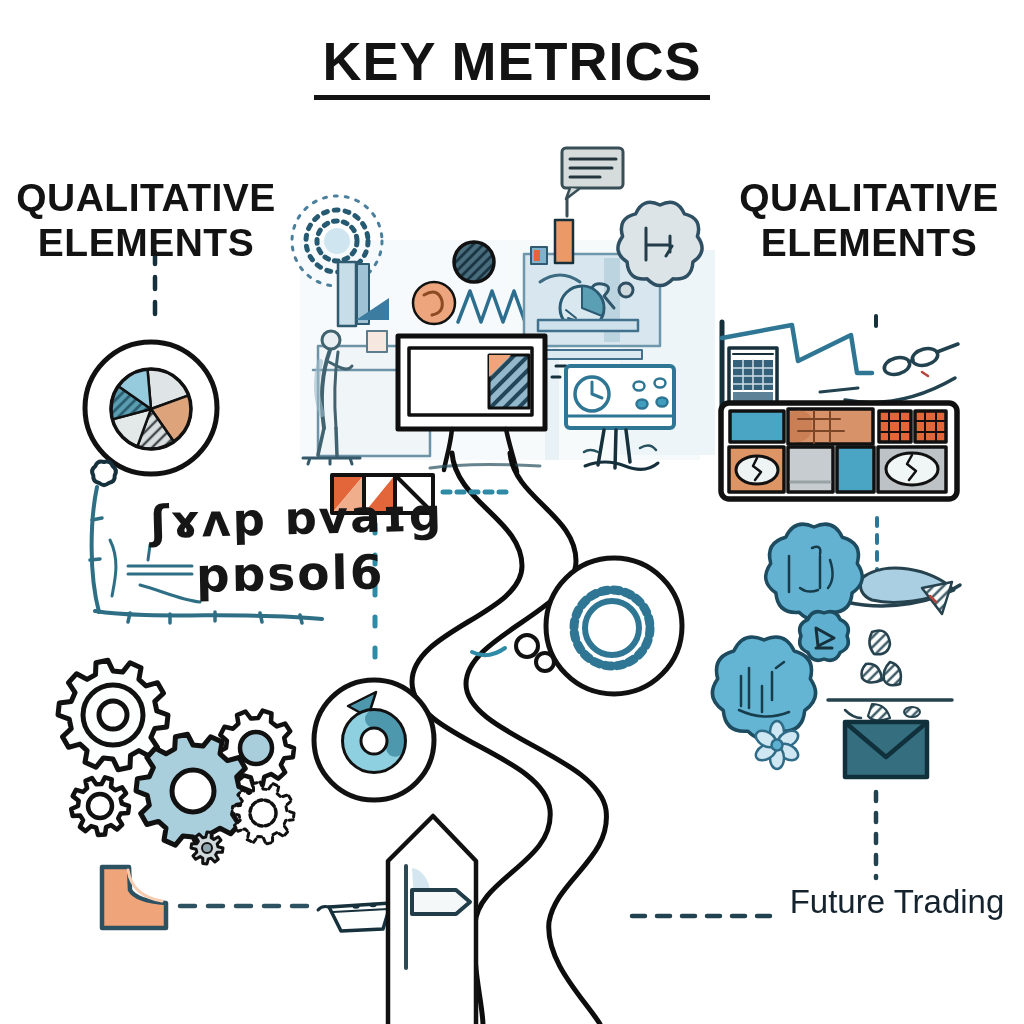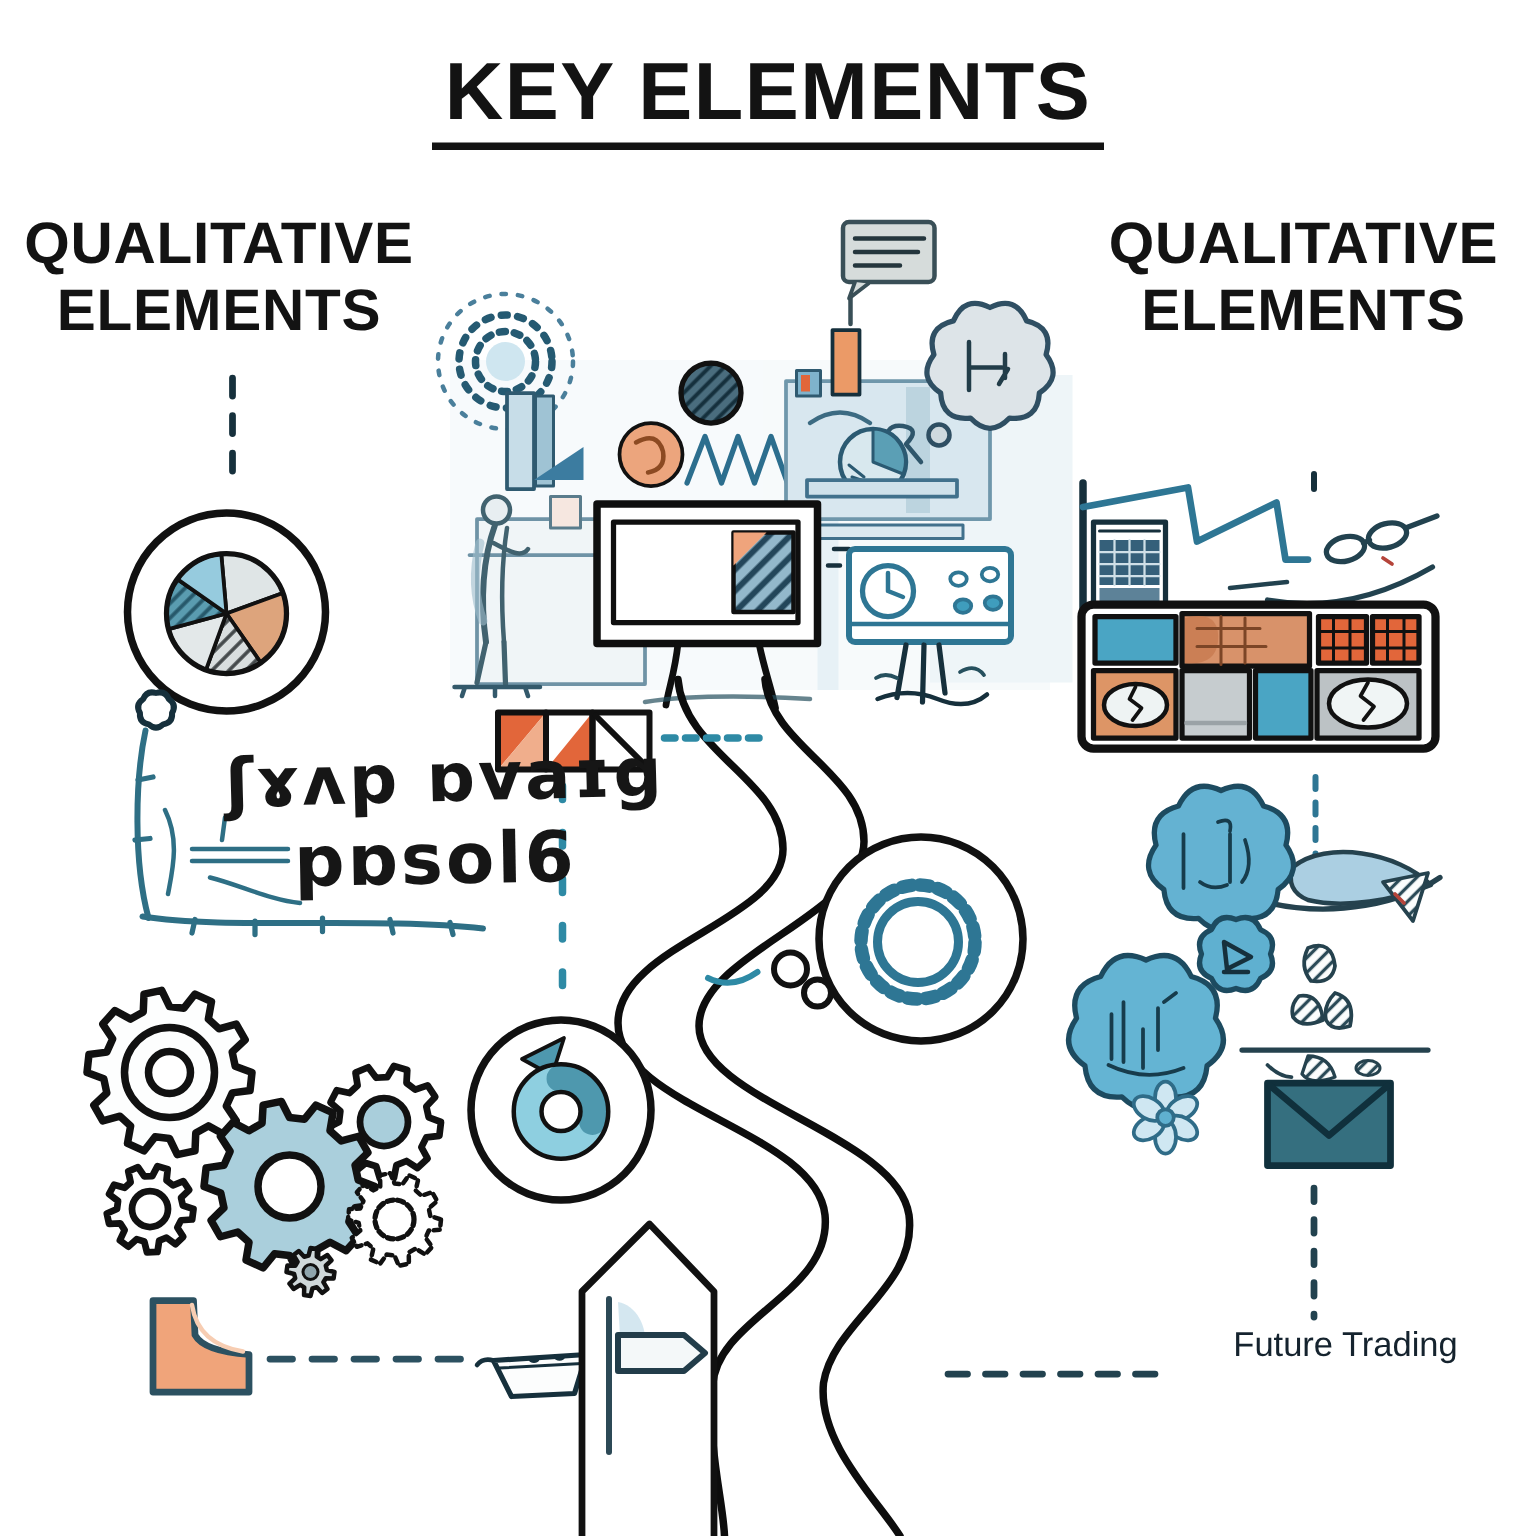--- a/index.html
+++ b/index.html
@@ -4,29 +4,29 @@
 <style>
   html,body{margin:0;padding:0;background:#ffffff;}
   .canvas{position:relative;width:1024px;height:1024px;background:#ffffff;overflow:hidden;
           font-family:"Liberation Sans",sans-serif;}
   svg.art{position:absolute;left:0;top:0;}
   svg.art *{stroke-linecap:round;stroke-linejoin:round;}
   .title-wrap{position:absolute;left:0;top:30px;width:100%;text-align:center;}
   .title-wrap span{display:inline-block;font-size:54px;font-weight:600;letter-spacing:1px;
        color:#131313;border-bottom:5px solid #131313;padding:0 8px 3px;}
   .side-label{position:absolute;text-align:center;font-size:39px;line-height:1.16;
-       font-weight:600;color:#131313;letter-spacing:.5px;}
+       font-weight:600;color:#131313;letter-spacing:.5px;margin-top:35px;}
   .label-left{left:10px;top:140px;width:272px;}
   .label-right{left:731px;top:140px;width:276px;}
   .sketch-line{position:absolute;color:#161616;font-weight:600;
        font-family:"DejaVu Sans",sans-serif;letter-spacing:2px;}
   .sketch-line1{left:150px;top:492px;font-size:45px;transform:rotate(-1.5deg);}
   .sketch-line2{left:196px;top:546px;font-size:47px;transform:rotate(-1deg);}
   .future-label{position:absolute;left:778px;top:884px;width:238px;text-align:center;
-       font-size:23px;font-weight:500;color:#15232e;line-height:1.12;}
+       font-size:33px;font-weight:500;color:#15232e;line-height:1.12;}
 </style>
 </head>
 <body>
 
 <div class="canvas">
 
 <svg class="art" width="1024" height="1024" viewBox="0 0 1024 1024">
   <defs>
     <pattern id="pg" patternUnits="userSpaceOnUse" width="8" height="8" patternTransform="rotate(45)">
       <rect width="8" height="8" fill="#d9dedf"></rect>
@@ -356,21 +356,21 @@
     </g>
   </g>
 
   <g>
     <line x1="876" y1="792" x2="876" y2="878" stroke="#22424f" stroke-width="4.5" stroke-dasharray="9 12"></line>
     <line x1="632" y1="916" x2="780" y2="916" stroke="#22424f" stroke-width="4.5" stroke-dasharray="13 12"></line>
   </g>
 </svg>
 
 <div class="title-wrap">
-  <span>KEY ELEMENTS</span>
+  <span>KEY METRICS</span>
 </div>
 
 <div class="side-label label-left">
   <div>QUALITATIVE</div>
   <div>ELEMENTS</div>
 </div>
 
 <div class="side-label label-right">
   <div>QUALITATIVE</div>
   <div>ELEMENTS</div>

